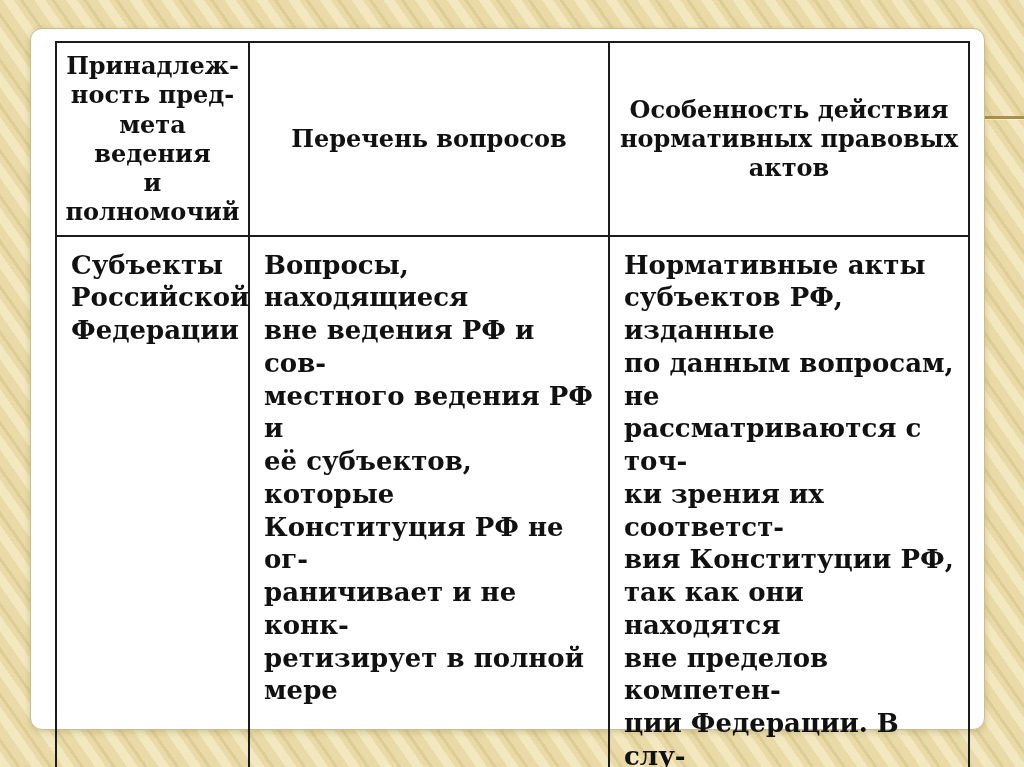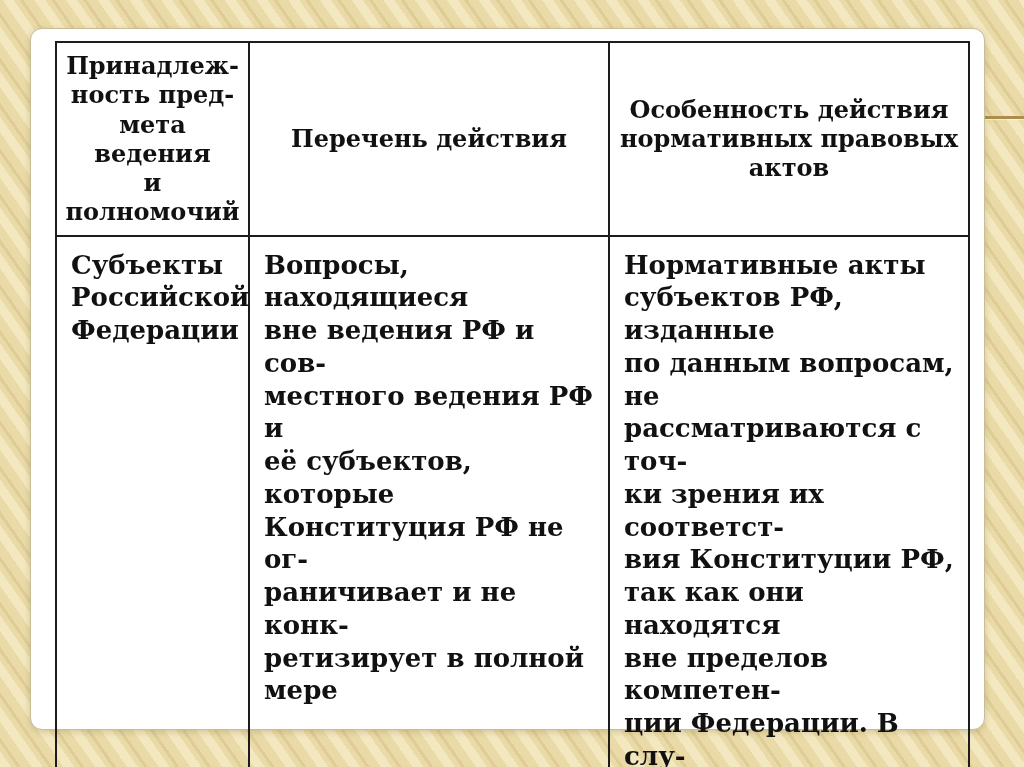--- a/index.html
+++ b/index.html
@@ -102,21 +102,21 @@
         <col class="col-1">
         <col class="col-2">
         <col class="col-3">
       </colgroup>
       <thead>
         <tr>
           <th>Принадлеж-
 ность пред-
 мета ведения
 и полномочий</th>
-          <th>Перечень действия</th>
+          <th>Перечень вопросов</th>
           <th>Особенность действия
 нормативных правовых
 актов</th>
         </tr>
       </thead>
       <tbody>
         <tr>
           <td>Субъекты
 Российской
 Федерации</td>

